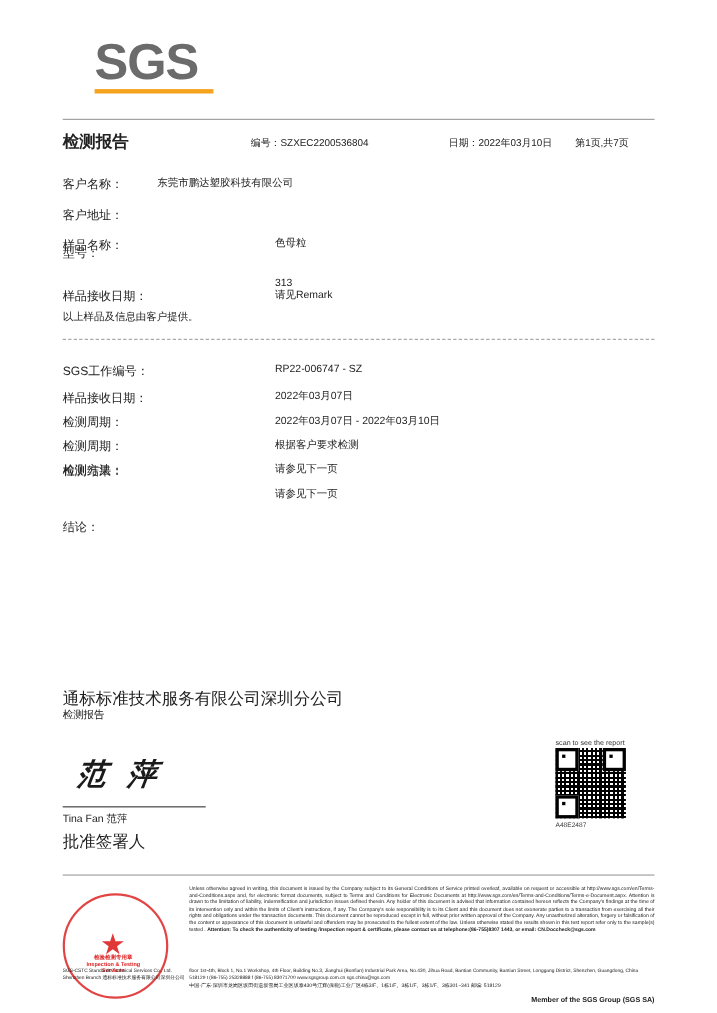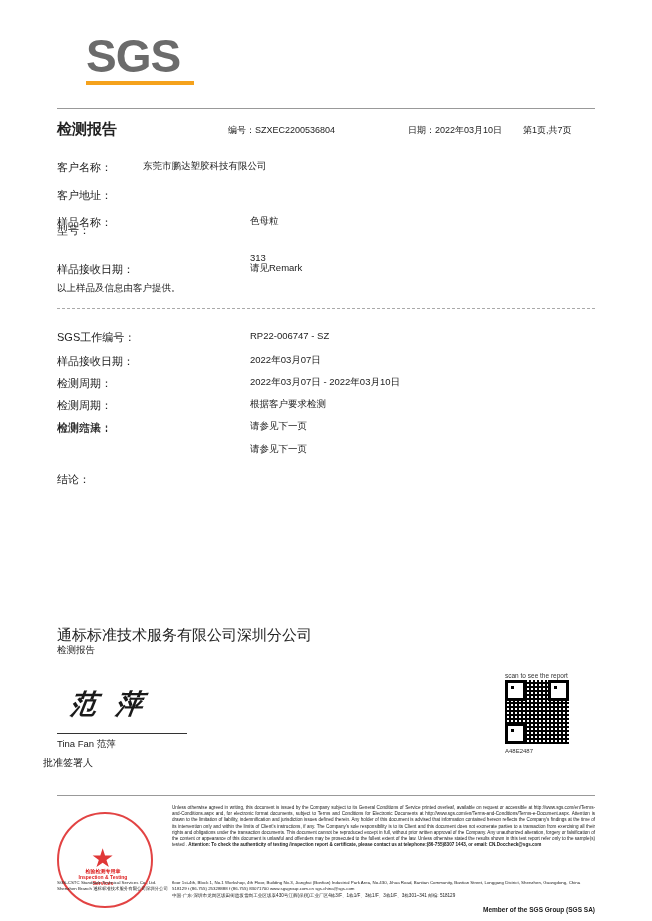--- a/index.html
+++ b/index.html
@@ -159,23 +159,23 @@
   }
   .sig-name {
     position: absolute;
     left: 57px;
     top: 738px;
     font-size: 9.5px;
     color: #222;
   }
   .sig-role {
     position: absolute;
-    left: 43px;
+    left: 57px;
     top: 756px;
-    font-size: 10px;
+    font-size: 15px;
     color: #222;
   }
   
   .qr-label {
     position: absolute;
     left: 505px;
     top: 672px;
     font-size: 6.5px;
     color: #333;
   }

